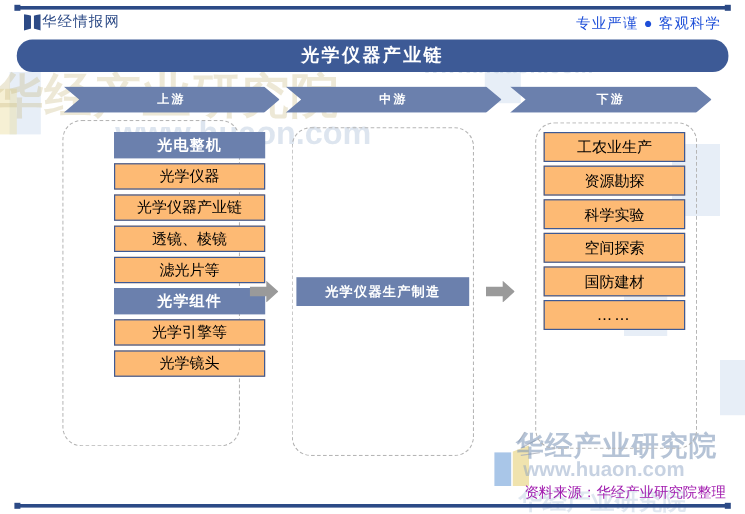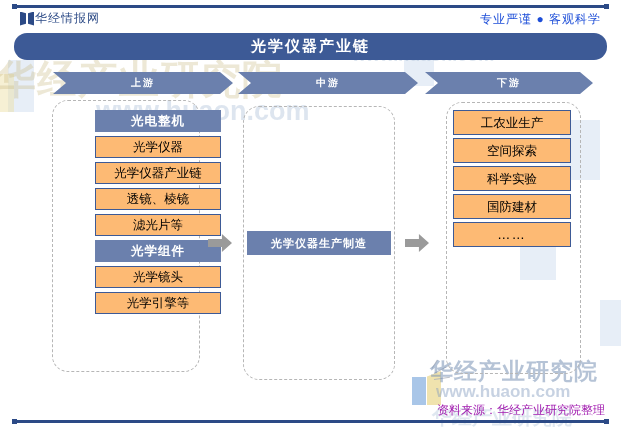--- a/index.html
+++ b/index.html
@@ -400,32 +400,33 @@
   <div class="dbox" id="dbox-mid"></div>
   <div class="dbox" id="dbox-down"></div>
 
   <div class="col" id="col-up">
     <div class="node head">光电整机</div>
     <div class="node item">光学仪器</div>
     <div class="node item">光学仪器产业链</div>
     <div class="node item">透镜、棱镜</div>
     <div class="node item">滤光片等</div>
     <div class="node head">光学组件</div>
+    <div class="node item">光学引擎等</div>
     <div class="node item">光学镜头</div>
-    <div class="node item">光学引擎等</div>
   </div>
 
   <div id="mid-box">
     <span>光学仪器生产制造</span>
   </div>
 
   <div class="col" id="col-down">
     <div class="node item">工农业生产</div>
+    <div class="node item">资源勘探</div>
+    <div class="node item">科学实验</div>
     <div class="node item">空间探索</div>
-    <div class="node item">科学实验</div>
     <div class="node item">国防建材</div>
     <div class="node item dots">……</div>
   </div>
 
   <div class="arrow" id="arrow-1"></div>
   <div class="arrow" id="arrow-2"></div>
 
   <div class="wm-layer">
     <div class="wm-mark">
       <span class="bblue"></span>

